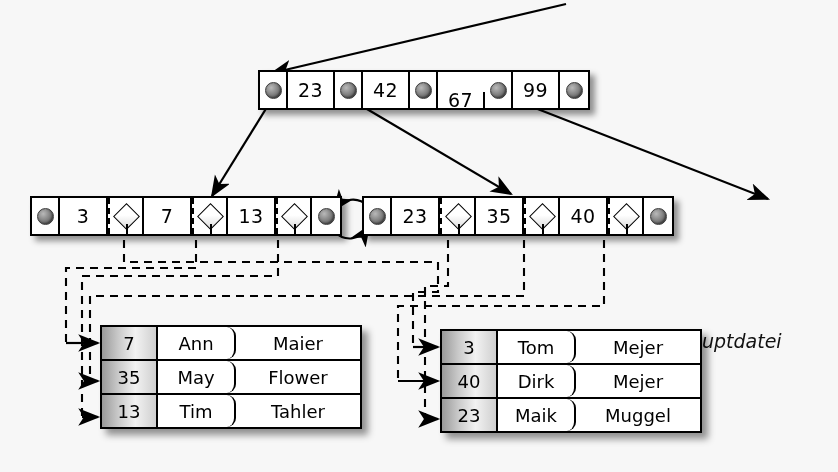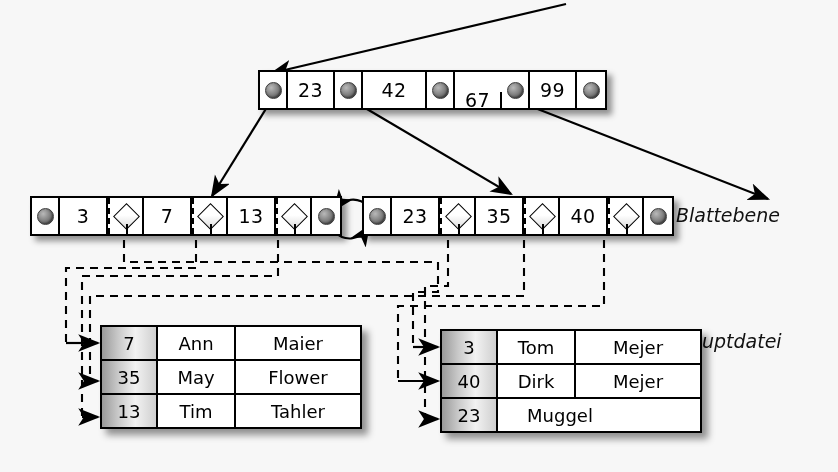--- a/index.html
+++ b/index.html
@@ -74,21 +74,21 @@
     display:flex;align-items:center;justify-content:center;
     border-right:2px solid #000;
     font-size:18px;color:#000;
     height:32px;
   }
   .tc:last-child{border-right:none;}
   .tc.keycol{
     width:56px;
     background:linear-gradient(to right,#9a9a9a 0%,#c9c9c9 30%,#f2f2f2 62%,#cfcfcf 100%);
   }
-  .tc.namecol{width:78px;}
+  .tc.namecol{width:78px;border-radius:9px;}
   .tc.surcol{width:124px;}
 
   
   .caption{
     position:absolute;
     font-style:italic;
     font-size:19px;
     color:#111;
     white-space:nowrap;
   }
@@ -154,21 +154,21 @@
   <div class="node" id="root-node" style="left:258px;top:70px;height:40px;">
       <div class="cell" style="width: 28px;">
         <span class="ptr"></span>
       </div>
       <div class="cell" style="width: 47px;">
         <span class="key">23</span>
       </div>
       <div class="cell" style="width: 28px;">
         <span class="ptr"></span>
       </div>
-      <div class="cell" style="width: 64px;">
+      <div class="cell" style="width: 47px;">
         <span class="key">42</span>
       </div>
       <div class="cell" style="width: 28px;">
         <span class="ptr"></span>
       </div>
       <div class="cell" style="width: 47px; margin-top: 20px;">
         <span class="key">67</span>
       </div>
       <div class="cell" style="width: 28px;">
         <span class="ptr"></span>
@@ -265,20 +265,20 @@
         <div class="tc namecol">Tom</div>
         <div class="tc surcol">Mejer</div>
       </div>
       <div class="trow">
         <div class="tc keycol">40</div>
         <div class="tc namecol">Dirk</div>
         <div class="tc surcol">Mejer</div>
       </div>
       <div class="trow">
         <div class="tc keycol">23</div>
+        <div class="tc namecol">Maik</div>
         <div class="tc surcol">Muggel</div>
       </div>
     </div>
 
-  <div class="caption" style="left:676px;top:204px;">Blattebene</div>
   <div class="caption" style="left:676px;top:330px;">Hauptdatei</div>
 
 </div>
 
 </body></html>

